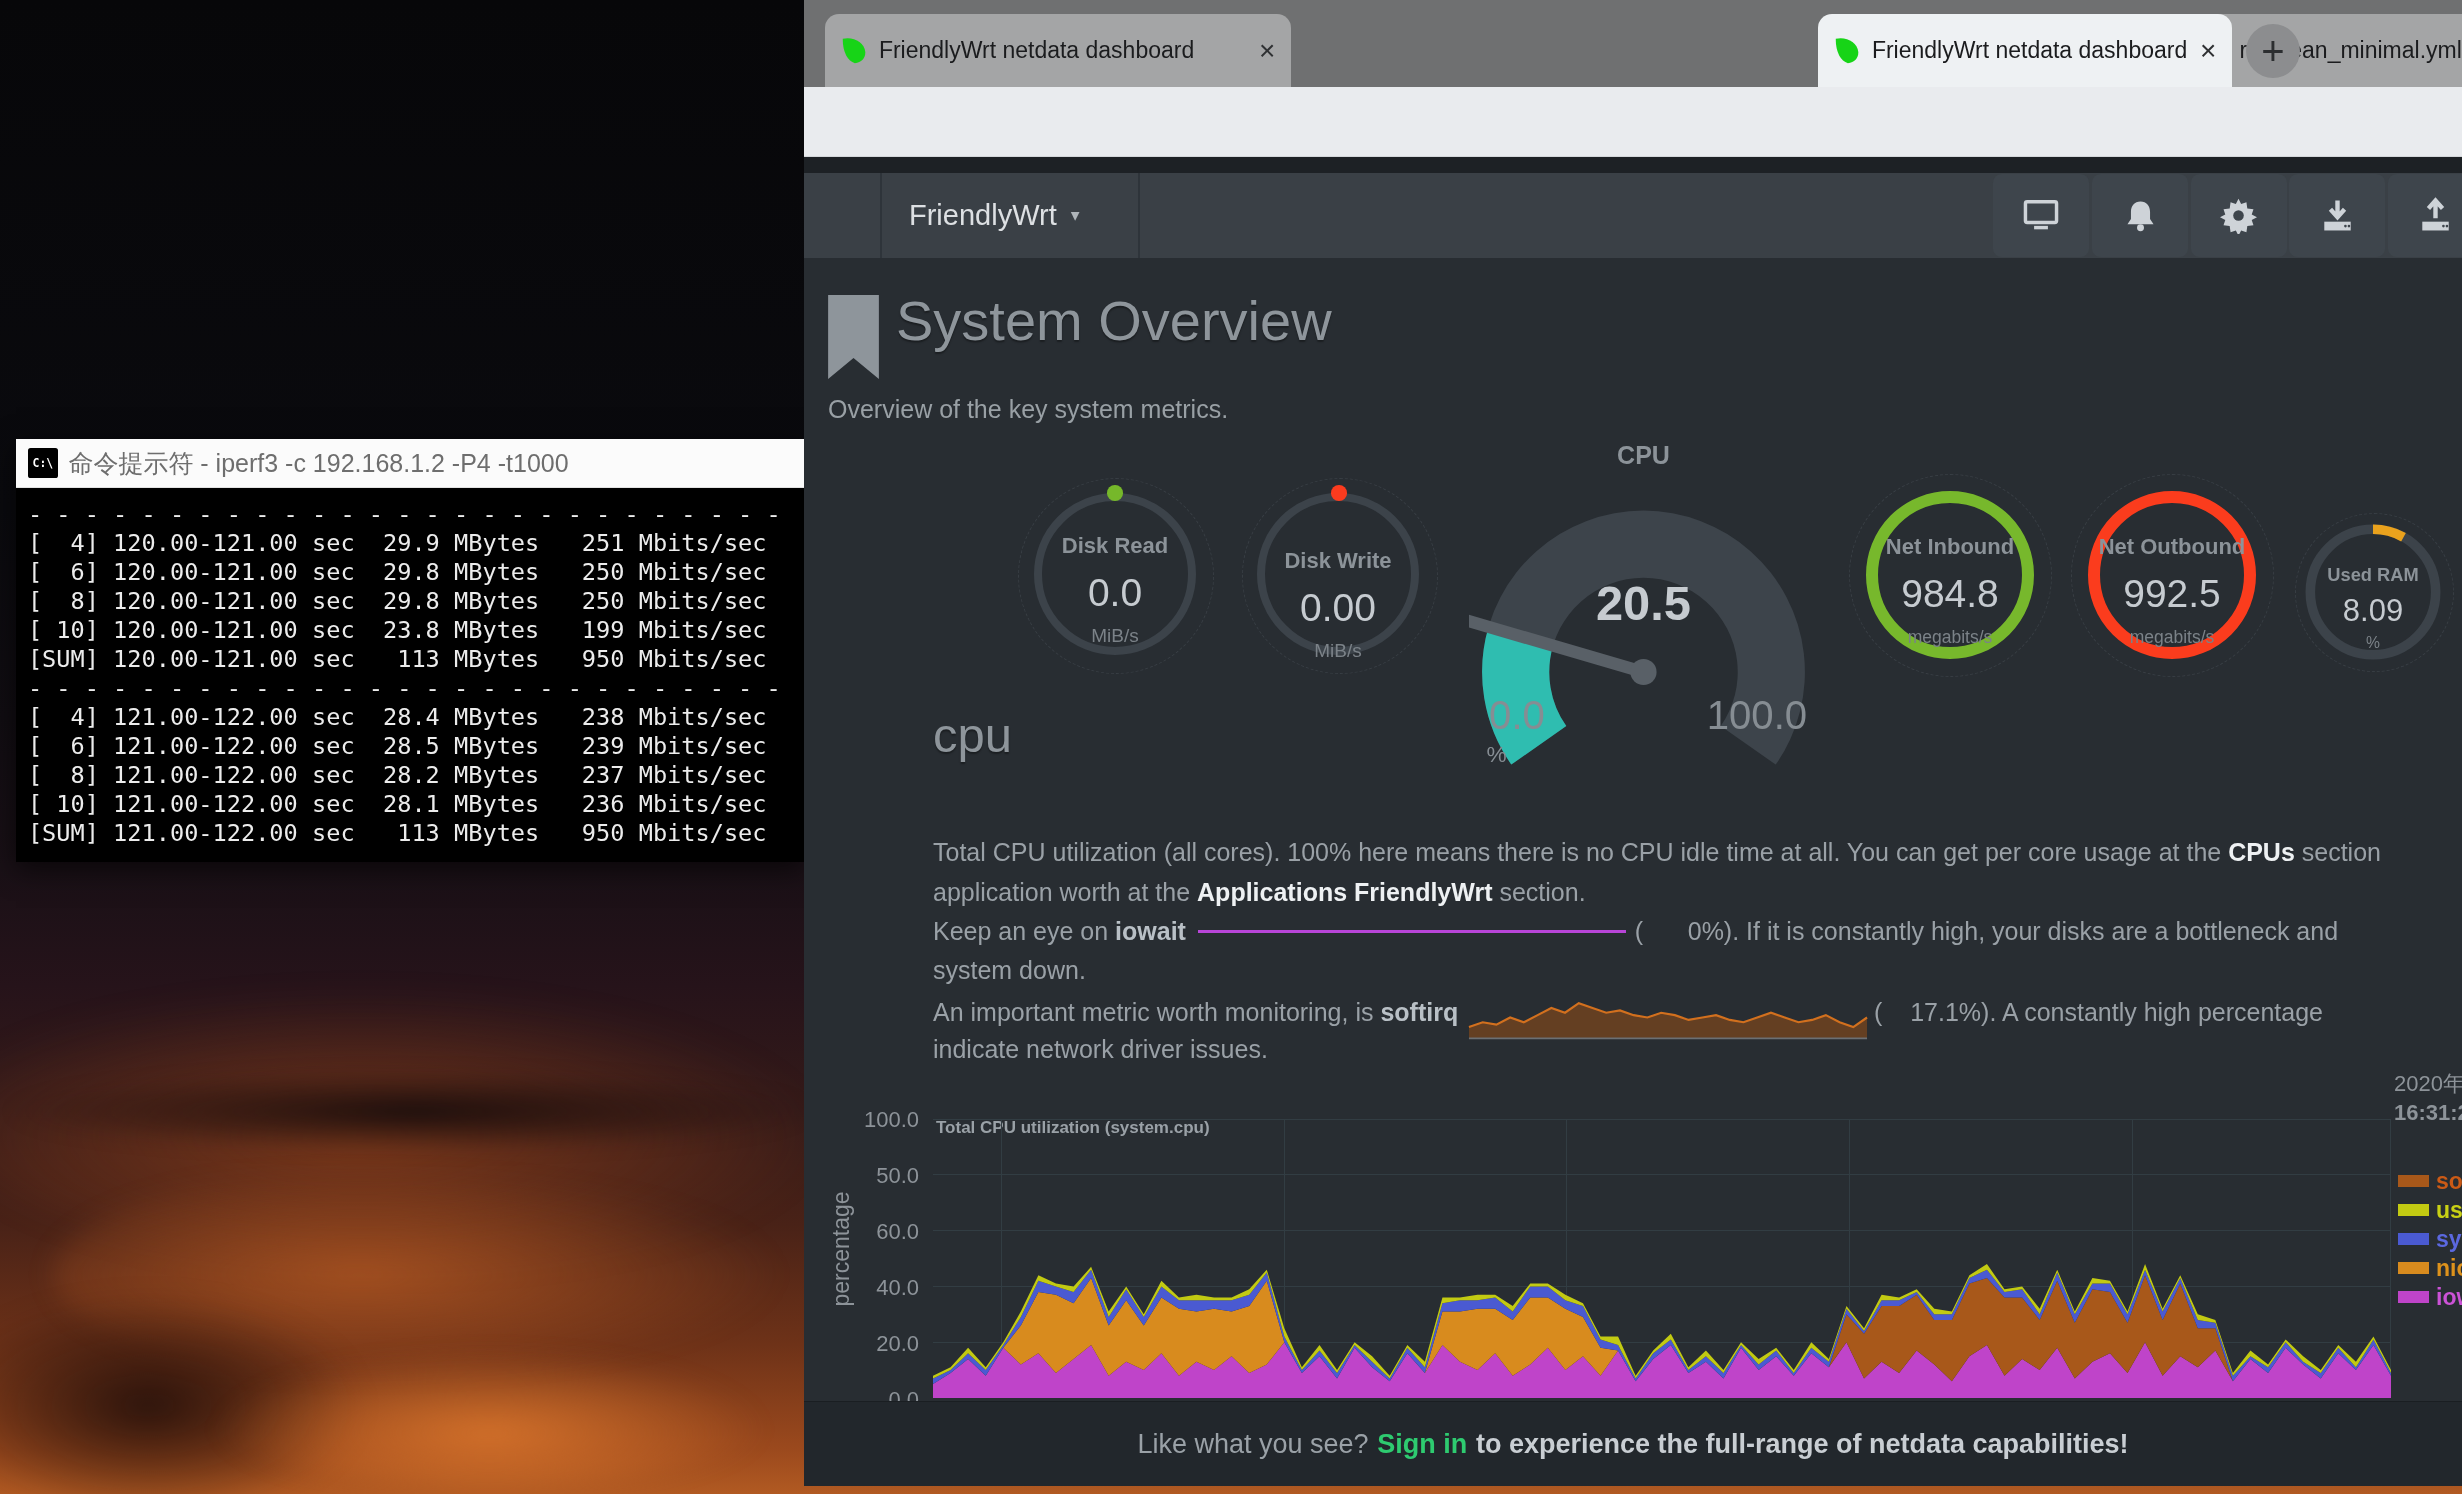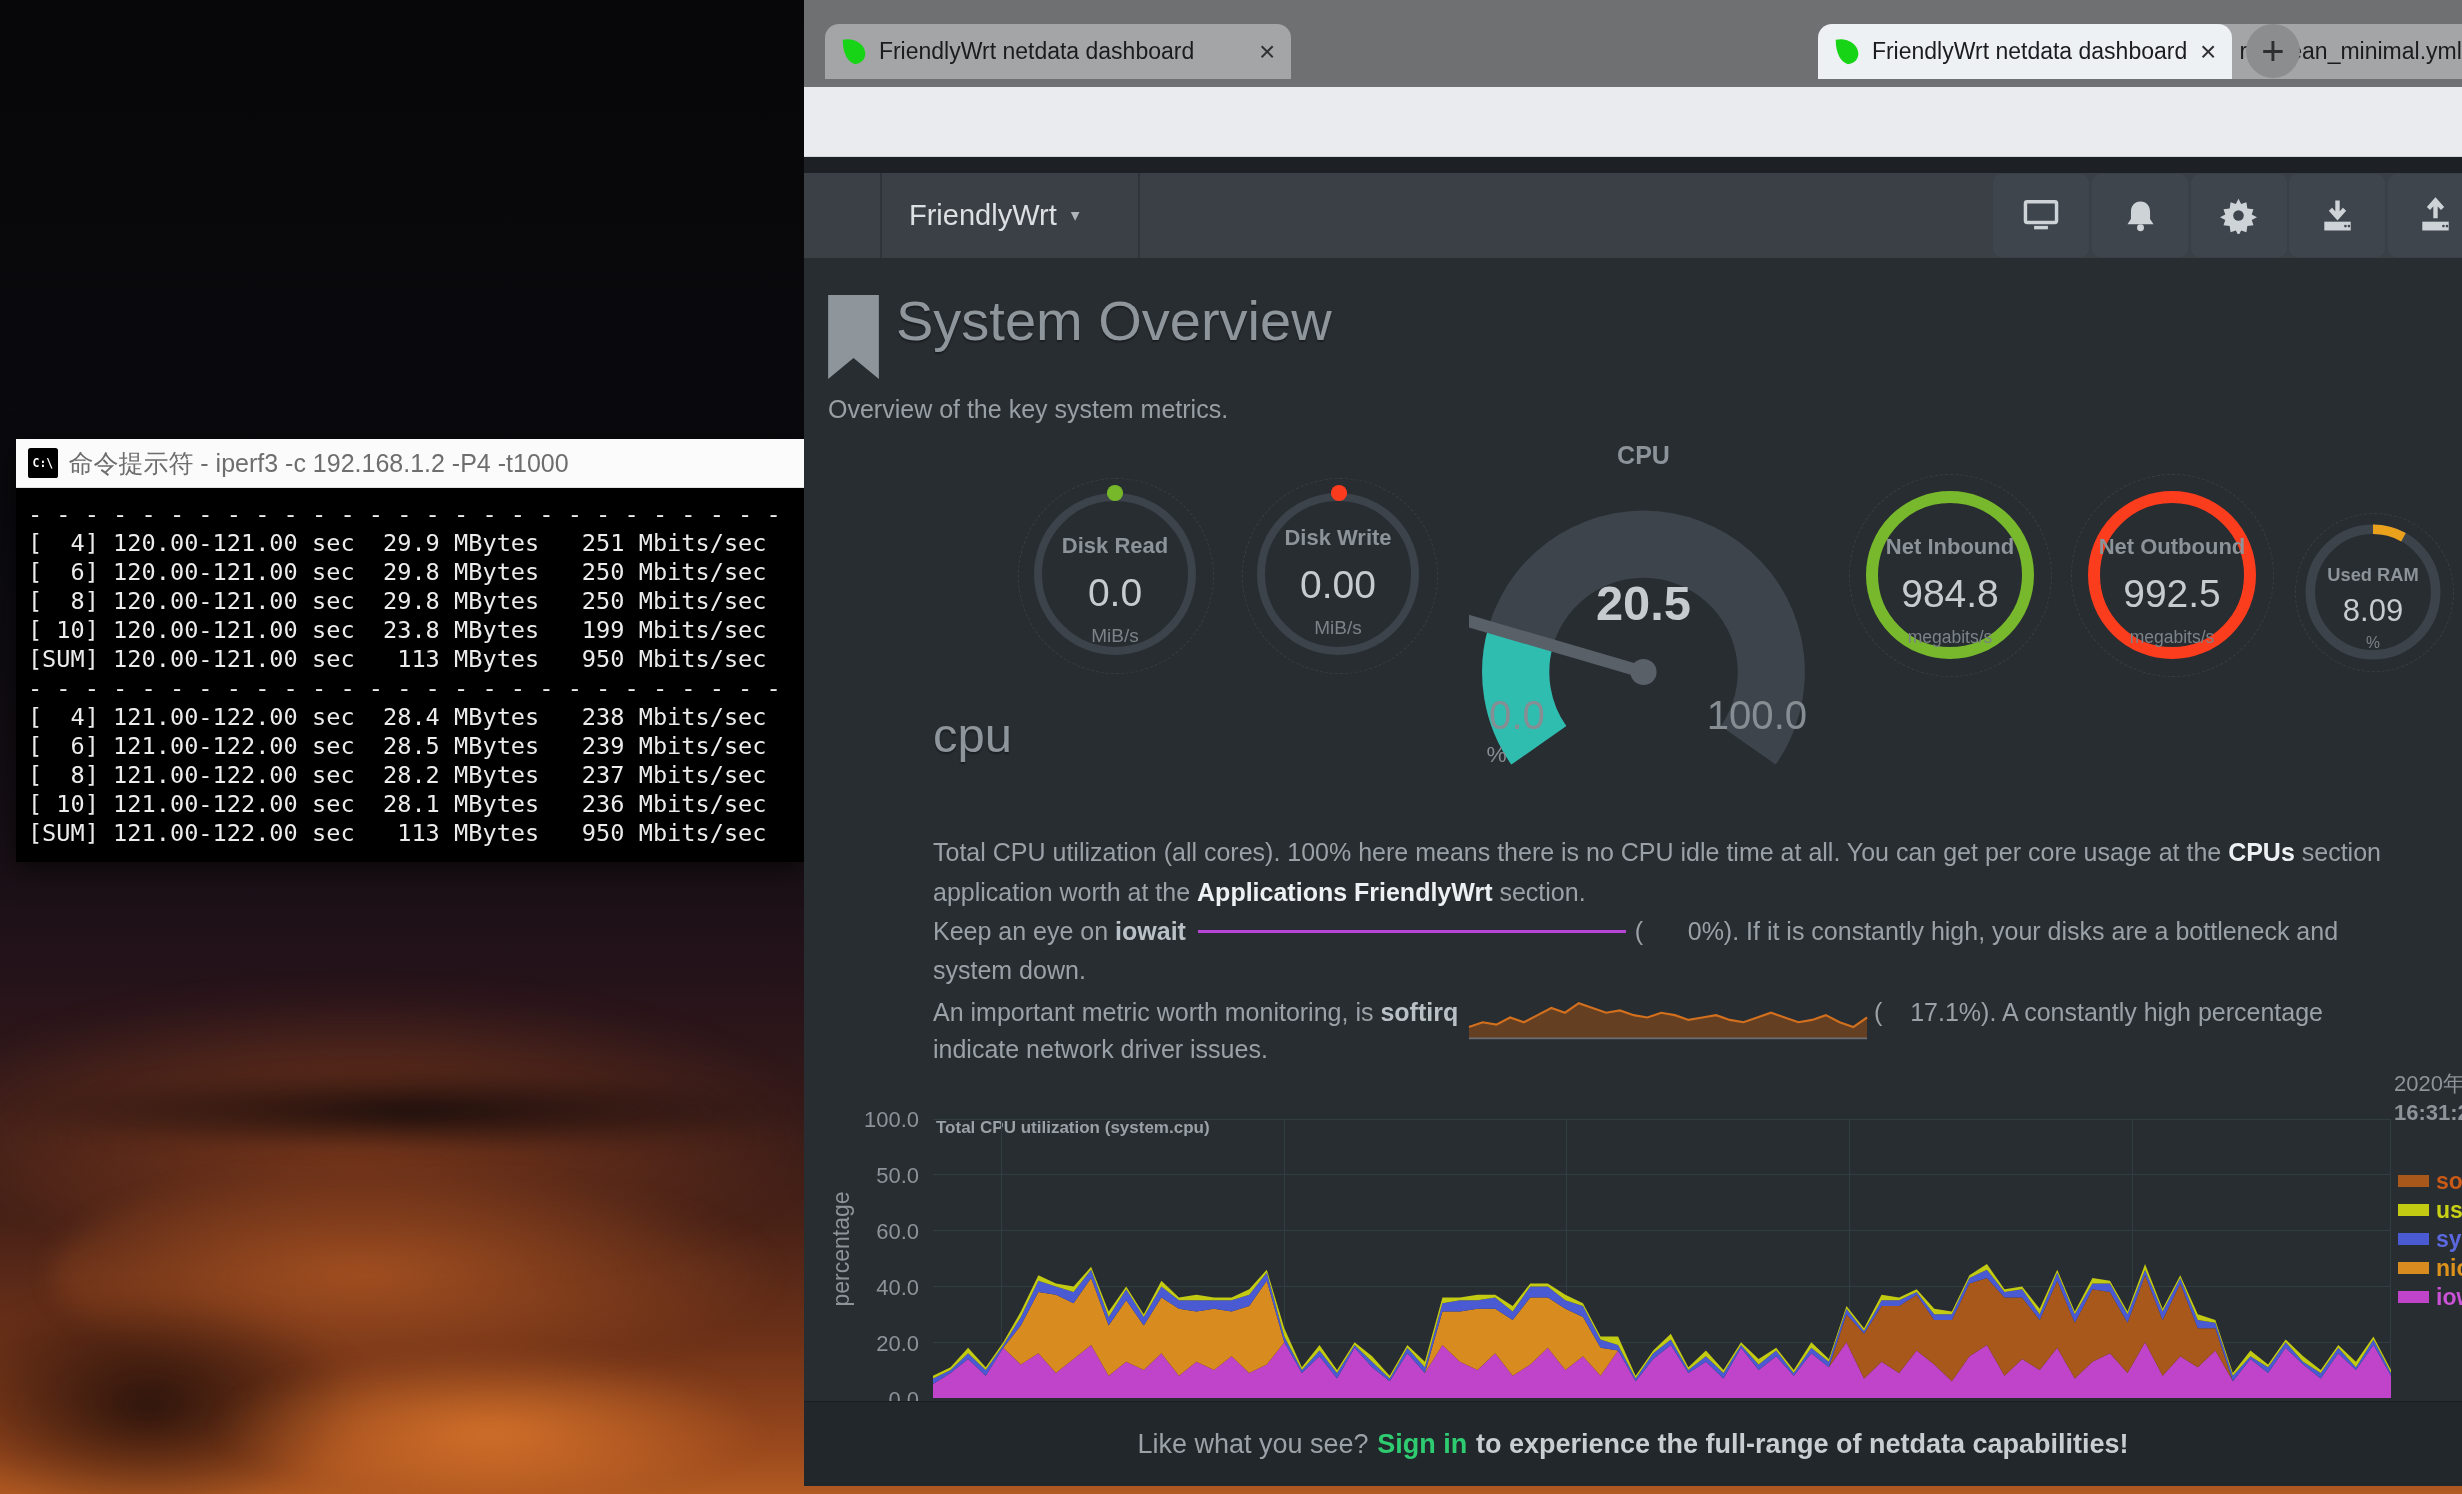--- a/index.html
+++ b/index.html
@@ -11,21 +11,21 @@
   .cloud{position:absolute;border-radius:50%;}
   
   #terminal{left:15.7px;top:439px;width:788px;height:423px;background:#000;box-shadow:0 7px 26px rgba(0,0,0,.6);}
   #term-titlebar{position:absolute;left:0;top:0;width:100%;height:48px;background:#fbfbfb;border-bottom:0.9px solid #e3e3e3;display:flex;align-items:center;}
   #term-icon{width:30px;height:30px;background:#000;margin:0 10.5px 0 12.2px;border-radius:2.6px;color:#fff;font-size:11.4px;font-weight:bold;display:flex;align-items:center;justify-content:center;font-family:"DejaVu Sans Mono",monospace;}
   #term-title{color:#6e6e6e;font-size:25px;}
   #term-body{position:absolute;left:0;top:49px;right:0;bottom:0;background:#000;overflow:hidden;padding:12.2px 0 0 12.2px;}
   .term-line{font-family:"DejaVu Sans Mono",monospace;font-size:23.6px;line-height:29px;color:#ececec;white-space:pre;}
   
   #tabstrip{left:804px;top:0;width:1658px;height:87px;background:#6f7071;}
-  .tab{position:absolute;top:24px;height:55px;border-radius:14px 14px 0 0;display:flex;align-items:center;padding:0 15.7px;box-sizing:border-box;}
+  .tab{position:absolute;top:14px;height:73px;border-radius:14px 14px 0 0;display:flex;align-items:center;padding:0 15.7px;box-sizing:border-box;}
   .tab-inactive{background:#a4a5a6;}
   .tab-active{background:#eef1f3;}
   .tab-title{font-size:23px;color:#1b1c1e;margin-left:12.2px;overflow:hidden;white-space:nowrap;flex:1;}
   .tab-close{font-size:28px;color:#2f3133;margin-left:10.5px;line-height:1;}
   .tab-divider{position:absolute;top:31px;width:1.7px;height:37px;background:#85868a;}
   #newtab-btn{left:2246px;top:24.4px;width:54px;height:54px;border-radius:50%;background:#8c8d8f;color:#2c2e30;font-size:40px;display:flex;align-items:center;justify-content:center;}
   #toolbar{left:804px;top:87px;width:1658px;height:70px;background:#e9ebee;border-bottom:0.9px solid #d4d7da;box-sizing:border-box;}
   .navglyph{position:absolute;top:103px;width:38px;height:38px;}
   #url-pill{left:1023px;top:96px;width:1432px;height:52px;border-radius:26px;background:#fdfeff;display:flex;align-items:center;overflow:hidden;}
   #security-text{color:#5f6368;font-size:24.4px;margin-left:10.5px;}
@@ -224,21 +224,21 @@
   <div class="g-dot" style="left:1107px;top:485px;background:#76b82a;"></div>
   <div class="gauge-text" style="left:1034px;top:493px;width:162px;height:162px;">
     <div class="g-label">Disk Read</div>
     <div class="g-value">0.0</div>
     <div class="g-unit">MiB/s</div>
   </div>
 
   <div class="ticks" style="left:1242px;top:478px;width:194px;height:194px;"></div>
   <div class="ring" style="left:1257px;top:493px;width:162px;height:162px;border:8.7px solid #3c434a;"></div>
   <div class="g-dot" style="left:1331px;top:485px;background:#fb3b1e;"></div>
-  <div class="gauge-text" style="left:1257px;top:485px;width:162px;height:162px;">
+  <div class="gauge-text" style="left:1257px;top:508px;width:162px;height:162px;">
     <div class="g-label">Disk Write</div>
     <div class="g-value">0.00</div>
     <div class="g-unit">MiB/s</div>
   </div>
 
   <div id="cpu-gauge-title" class="abs">CPU</div>
   <svg id="cpu-gauge-svg" class="abs" style="left:1469px;top:467px;" width="349" height="301" viewBox="0 0 400 345">
       <path d="M48.45687180653647 341.11164072494347 A185 185 0 1 1 351.54312819346353 341.11164072494347 L288.4684207832112 296.94625512591296 A108 108 0 1 0 111.53157921678886 296.94625512591296 Z" fill="#3d444b"></path>
       <path d="M48.45687180653647 341.11164072494347 A185 185 0 0 1 22.39077693860318 183.23163240426646 L96.3146157263197 204.77846648465285 A108 108 0 0 0 111.53157921678886 296.94625512591296 Z" fill="#2fbdb0"></path>
       <rect x="193" y="7" width="14" height="228" rx="7" fill="#596067" transform="rotate(-73.75 200 235)"></rect>

